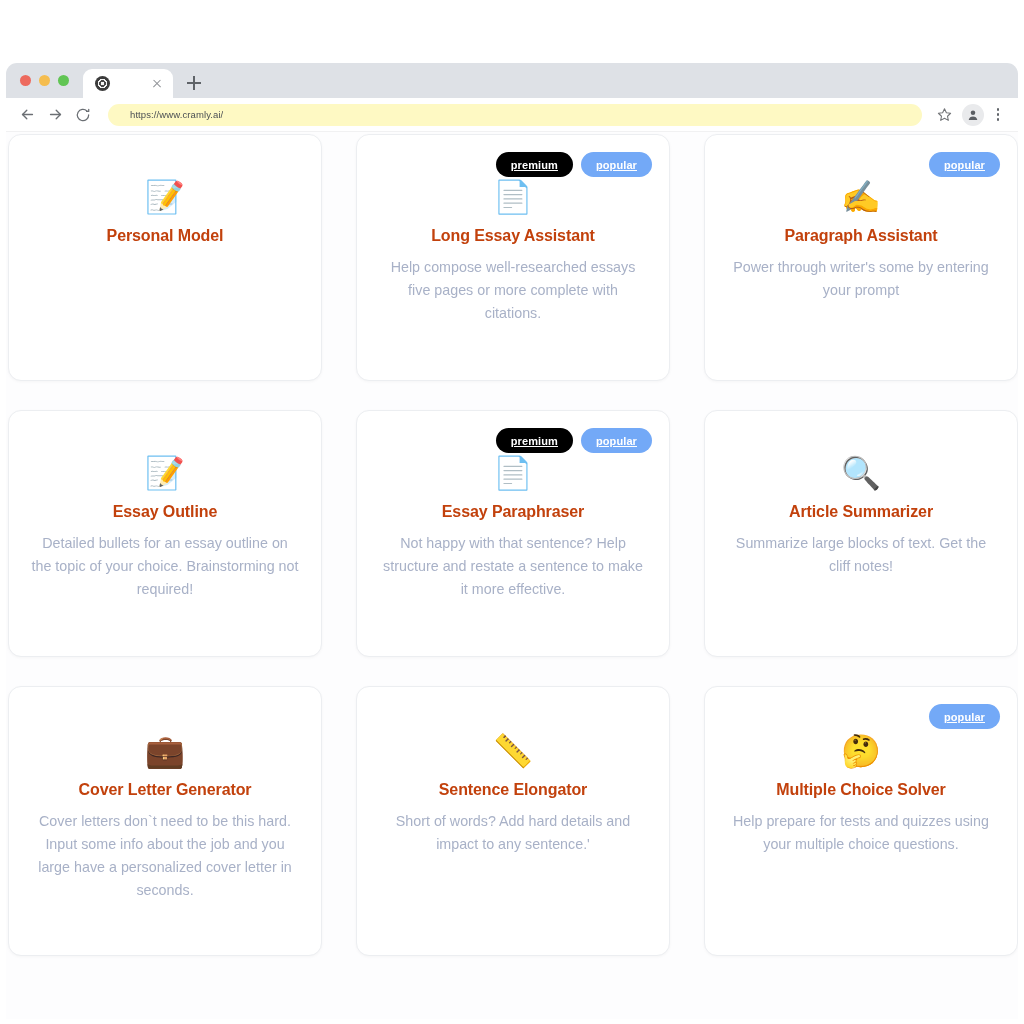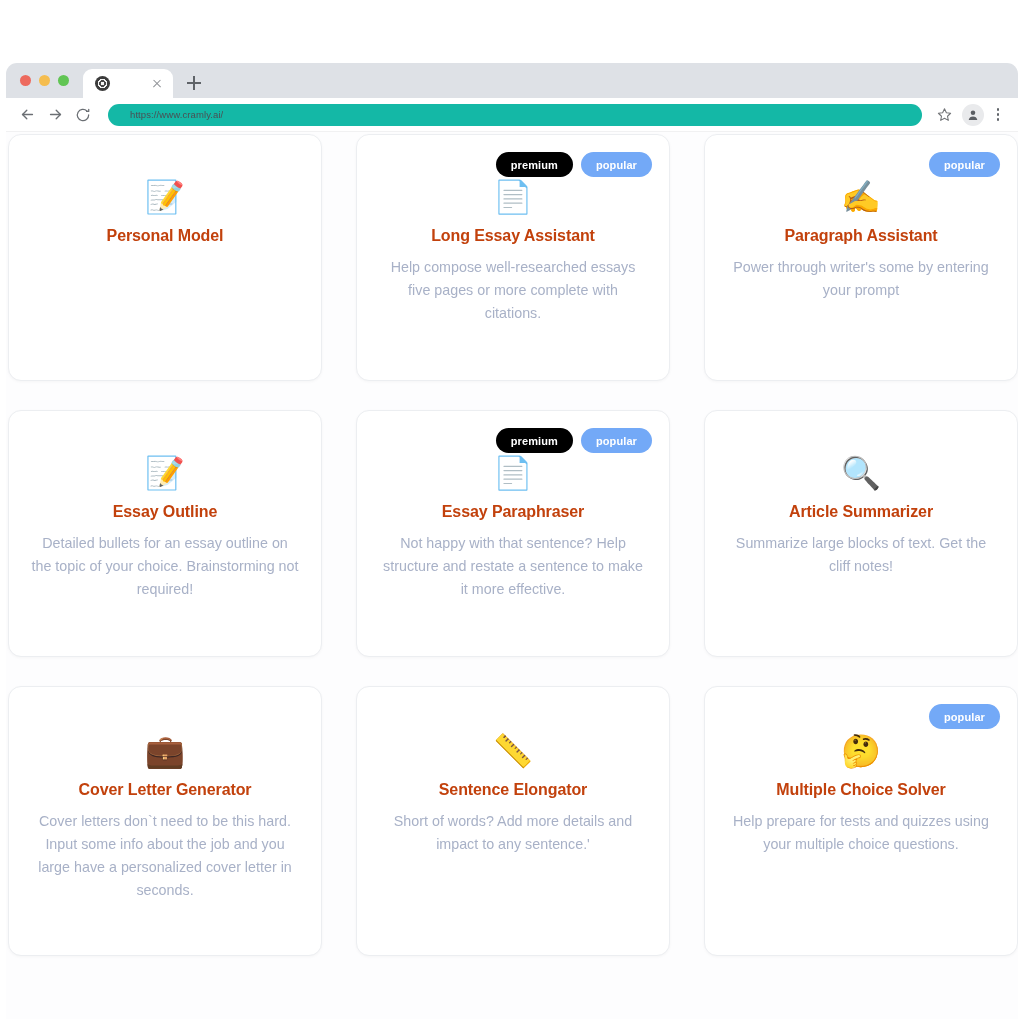--- a/index.html
+++ b/index.html
@@ -124,21 +124,21 @@
     align-items: center;
     justify-content: center;
     color: #6b6f74;
     flex: 0 0 auto;
   }
   .nav-btn svg { display: block; }
 
   .omnibox {
     flex: 1;
     height: 22px;
-    background: #14b8a6;
+    background: #fef9c3;
     border-radius: 11px;
     display: flex;
     align-items: center;
     padding: 0 10px 0 22px;
     margin: 0 8px 0 10px;
     position: relative;
   }
   .omnibox .url {
     font-size: 9.5px;
     color: #4b4f54;
@@ -222,20 +222,21 @@
     min-width: 66px;
     border-radius: 13px;
     display: flex;
     align-items: center;
     justify-content: center;
     font-size: 11px;
     font-weight: bold;
     letter-spacing: 0.1px;
     padding: 0 15px;
     color: #ffffff;
+    text-decoration: underline;
   }
   .badge.premium { background: #000000; }
   .badge.popular { background: #73a9f7; text-align: center; }
 
   .card-icon {
     font-size: 32px;
     line-height: 1;
     height: 40px;
     display: flex;
     align-items: center;
@@ -398,21 +399,21 @@
           <div class="badges"></div>
           <div class="card-icon">💼</div>
           <div class="card-title">Cover Letter Generator</div>
           <div class="card-desc">Cover letters don`t need to be this hard. Input some info about the job and you large have a personalized cover letter in seconds.</div>
         </div>
 
         <div class="card row3">
           <div class="badges"></div>
           <div class="card-icon glyph-ruler">📏</div>
           <div class="card-title">Sentence Elongator</div>
-          <div class="card-desc">Short of words? Add more details and impact to any sentence.'</div>
+          <div class="card-desc">Short of words? Add hard details and impact to any sentence.'</div>
         </div>
 
         <div class="card row3">
           <div class="badges">
             <span class="badge popular">popular</span>
           </div>
           <div class="card-icon">🤔</div>
           <div class="card-title">Multiple Choice Solver</div>
           <div class="card-desc">Help prepare for tests and quizzes using your multiple choice questions.</div>
         </div>

